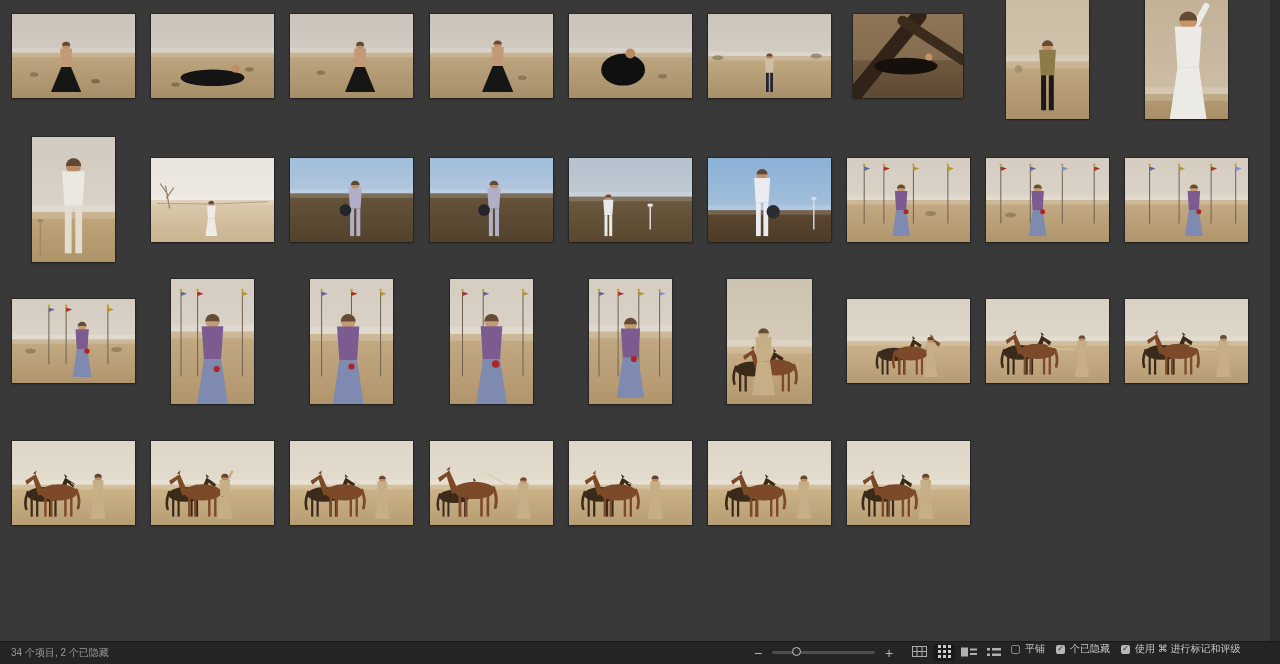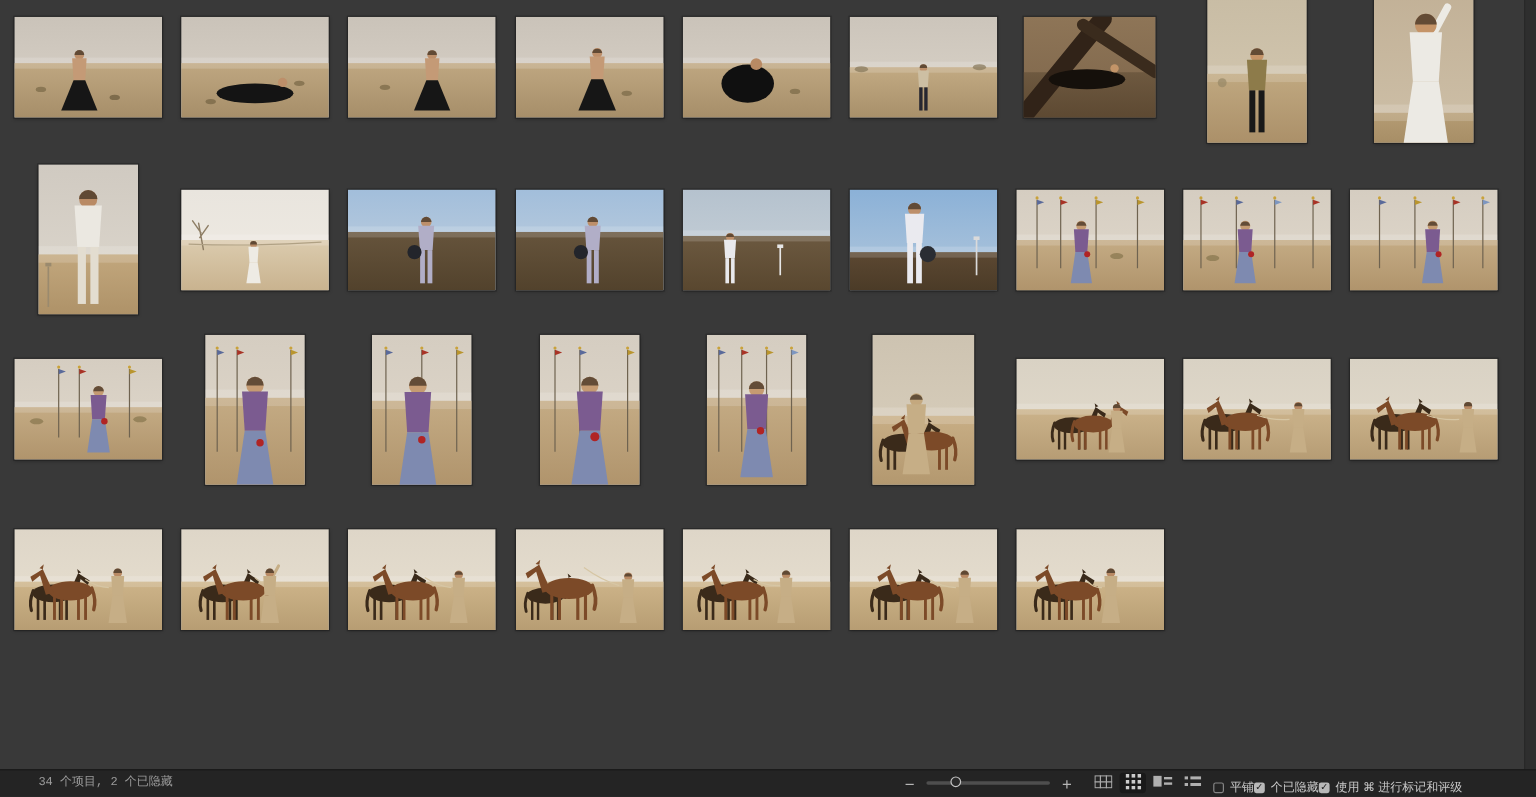--- a/index.html
+++ b/index.html
@@ -3,30 +3,30 @@
 <meta charset="utf-8">
 <style>
   html,body{margin:0;padding:0;background:#393939;width:1280px;height:664px;overflow:hidden;
     font-family:"Liberation Sans",sans-serif;-webkit-font-smoothing:antialiased;}
   #browser{position:absolute;left:0;top:0;right:0;bottom:22px;overflow:hidden;background:#393939;}
   .thumb{position:absolute;box-shadow:0 0 0 1px rgba(0,0,0,.22),0 1px 3px rgba(0,0,0,.35);}
   .thumb svg{display:block;}
   #scrolltrack{position:absolute;right:0;top:0;width:9px;bottom:22px;background:#2e2e2e;border-left:1px solid #282828;}
   #statusbar{position:absolute;left:0;right:0;bottom:0;height:22px;background:#242424;border-top:1px solid #1a1a1a;
     font-size:10px;color:#c6c6c6;}
-  #status-text{position:absolute;left:32px;top:0;line-height:21px;color:#9a9a9a;font-family:Liberation Mono, monospace;}
+  #status-text{position:absolute;left:11px;top:0;line-height:21px;color:#9a9a9a;}
   #slider-group{position:absolute;left:752px;top:0;height:21px;display:flex;align-items:center;gap:8px;}
   .zoombtn{color:#b5b5b5;font-size:14px;line-height:1;width:12px;text-align:center;cursor:default;}
   #slider-track{position:relative;width:103px;height:3px;background:#4e4e4e;border-radius:2px;}
   #slider-knob{position:absolute;top:-4px;width:9px;height:9px;border-radius:50%;border:1.5px solid #c4c4c4;
     background:#2a2a2a;box-sizing:border-box;}
   #view-group{position:absolute;left:908px;top:0;height:21px;display:flex;align-items:center;gap:3px;}
   .viewbtn{width:22px;height:17px;display:flex;align-items:center;justify-content:center;border-radius:3px;}
   .viewbtn.selected{background:#191919;}
-  #check-group{position:absolute;left:1011px;top:0;height:21px;display:flex;align-items:flex-end;}
+  #check-group{position:absolute;left:1011px;top:0;height:21px;display:flex;align-items:flex-start;gap:11px;}
   .checkitem{display:flex;align-items:center;gap:5px;}
   .checkbox{width:9px;height:9px;border-radius:2px;box-sizing:border-box;display:flex;align-items:center;
     justify-content:center;font-size:8px;line-height:1;}
   .checkbox.unchecked{border:1px solid #858585;background:transparent;}
   .checkbox.checked{background:#b8b8b8;color:#1b1b1b;}
   .checklabel{color:#c9c9c9;white-space:nowrap;}
 </style>
 </head>
 <body>
 

